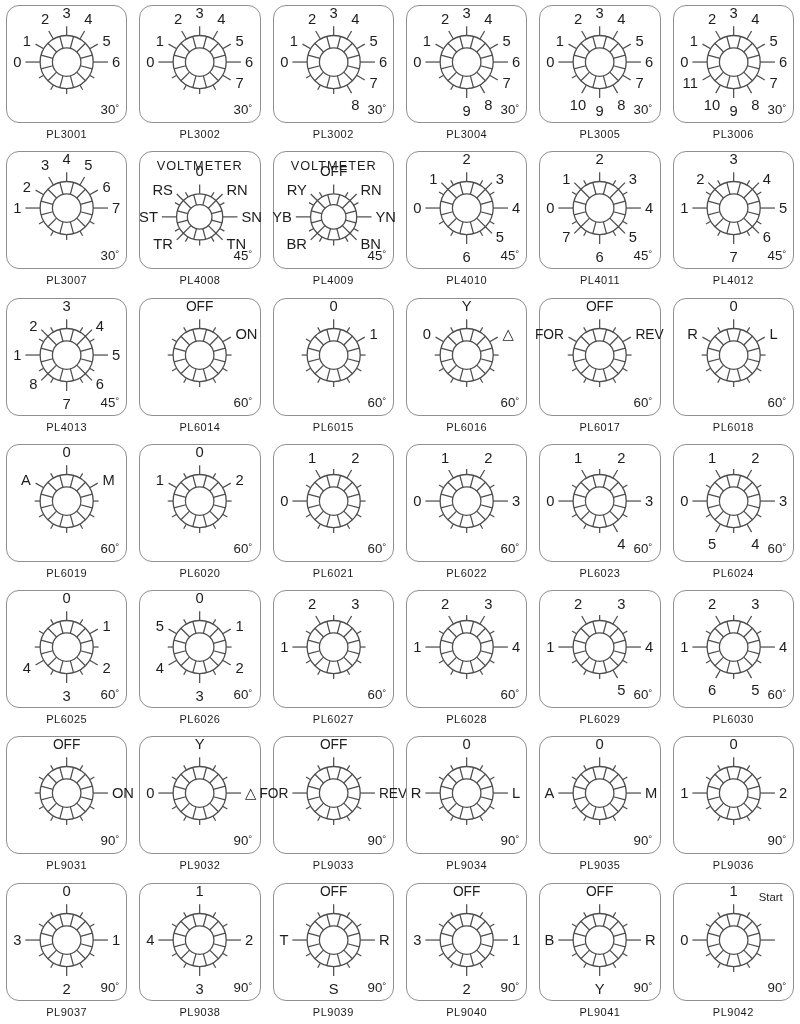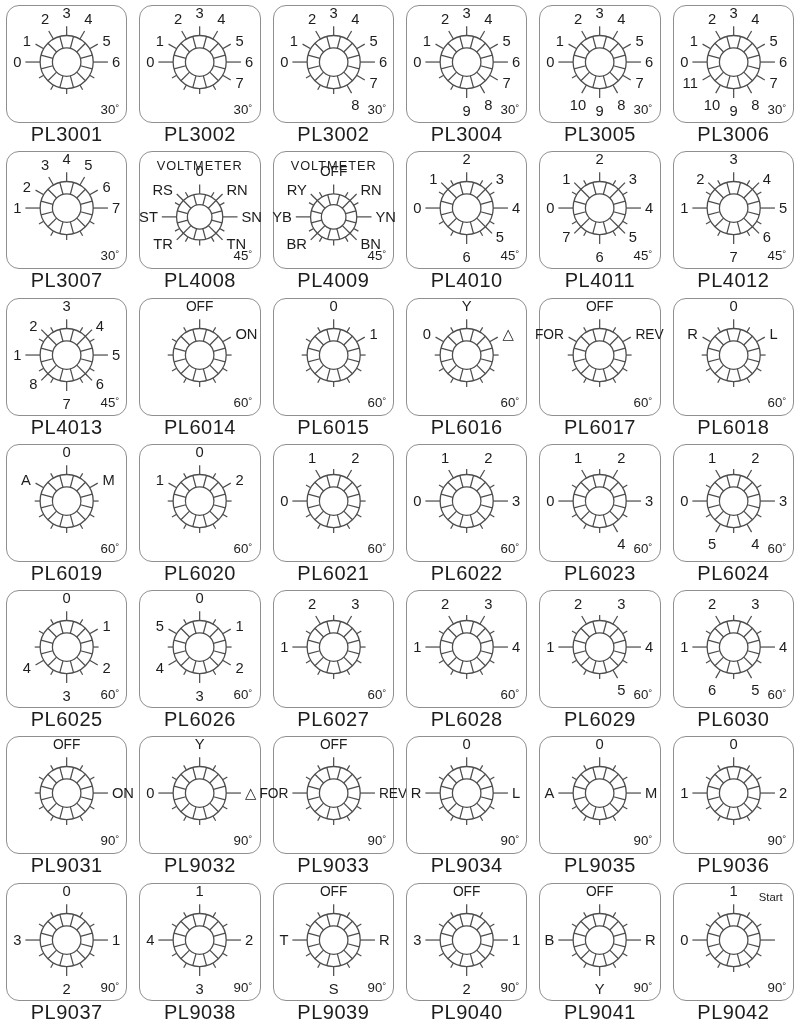--- a/index.html
+++ b/index.html
@@ -4,21 +4,21 @@
 <style>
   html,body{margin:0;padding:0;background:#ffffff;}
   body{width:800px;height:1024px;font-family:"Liberation Sans",sans-serif;}
   .grid{display:grid;width:800px;height:1024px;
         grid-template-columns:repeat(6,1fr);grid-template-rows:repeat(7,1fr);}
   .cell{display:flex;flex-direction:column;align-items:center;
         padding:5px 6px 0 6px;box-sizing:border-box;}
   .box{width:100%;height:118px;border:1.4px solid #8f8f8f;border-radius:13px;
        box-sizing:border-box;background:#fff;position:relative;}
   .box svg{display:block;width:100%;height:100%;overflow:visible;}
-  .part{font-size:20px;color:#1d1d1d;text-align:left;line-height:23px;
+  .part{font-size:11px;color:#1d1d1d;text-align:left;line-height:23px;
         letter-spacing:.5px;white-space:nowrap;}
   svg text{stroke:none;}
 </style>
 </head>
 <body>
 
 <div class="grid" id="grid">
   <div class="cell">
     <div class="box">
       <svg viewBox="0 0 121 118">

